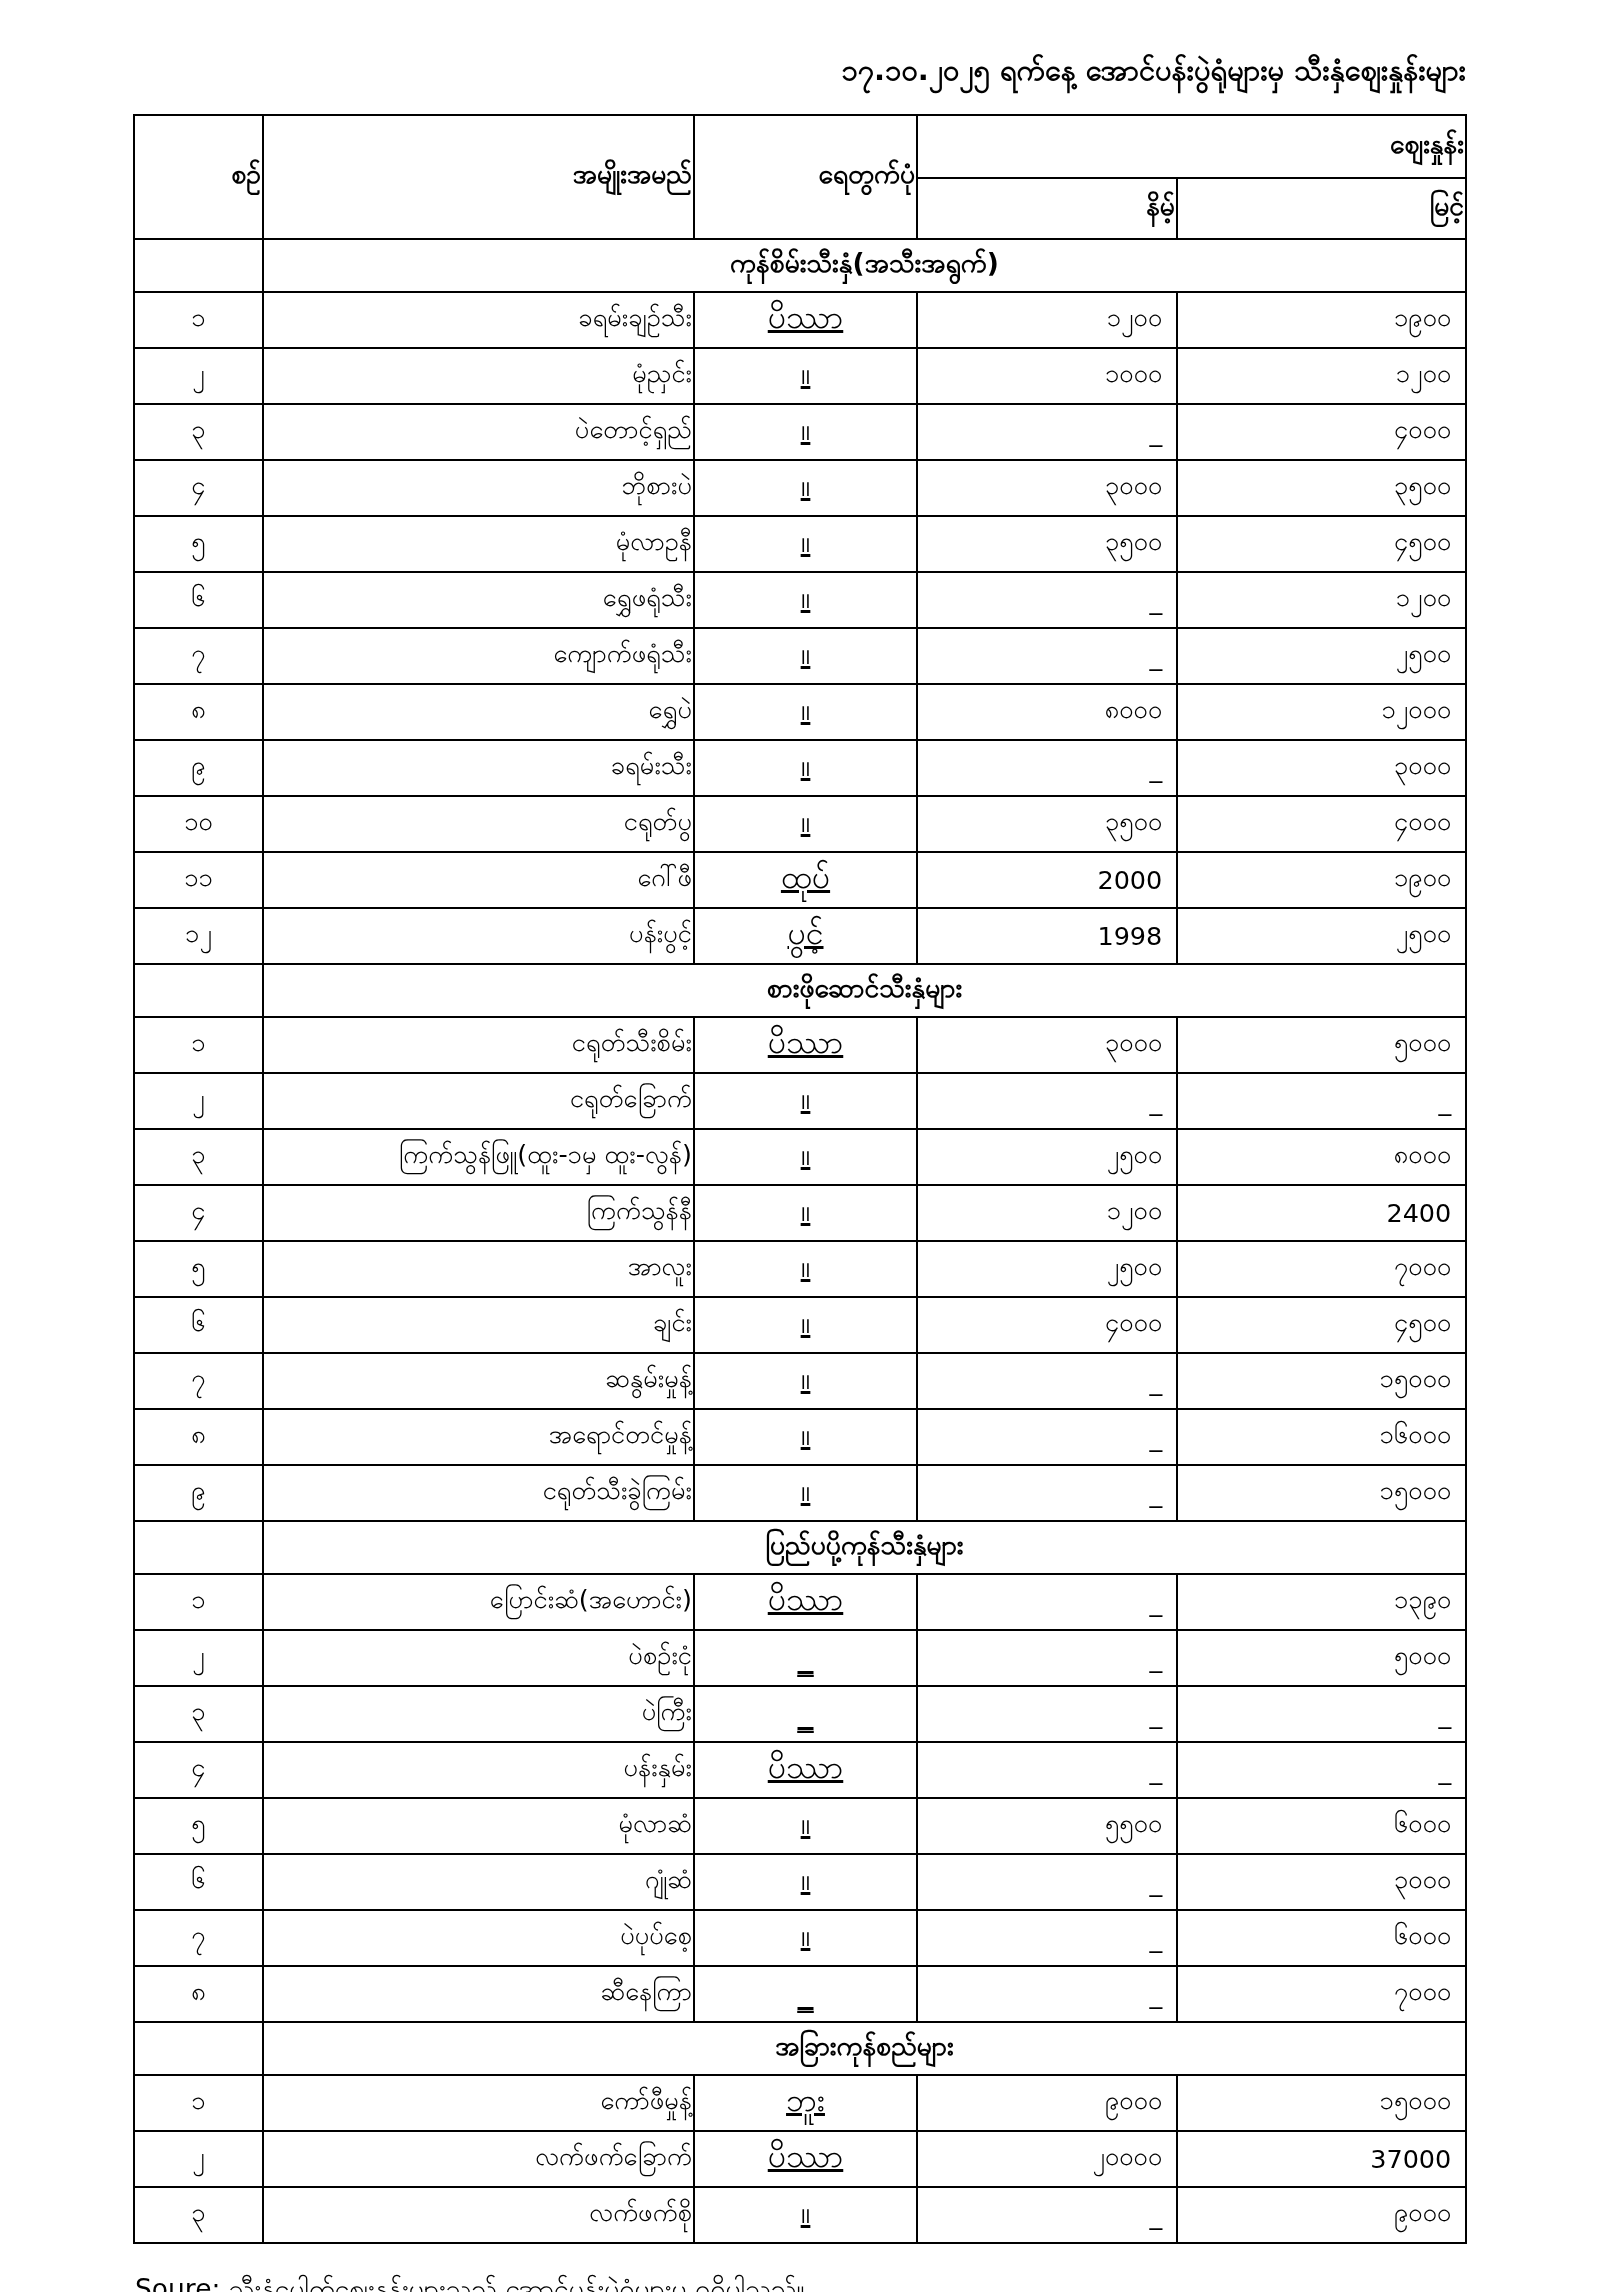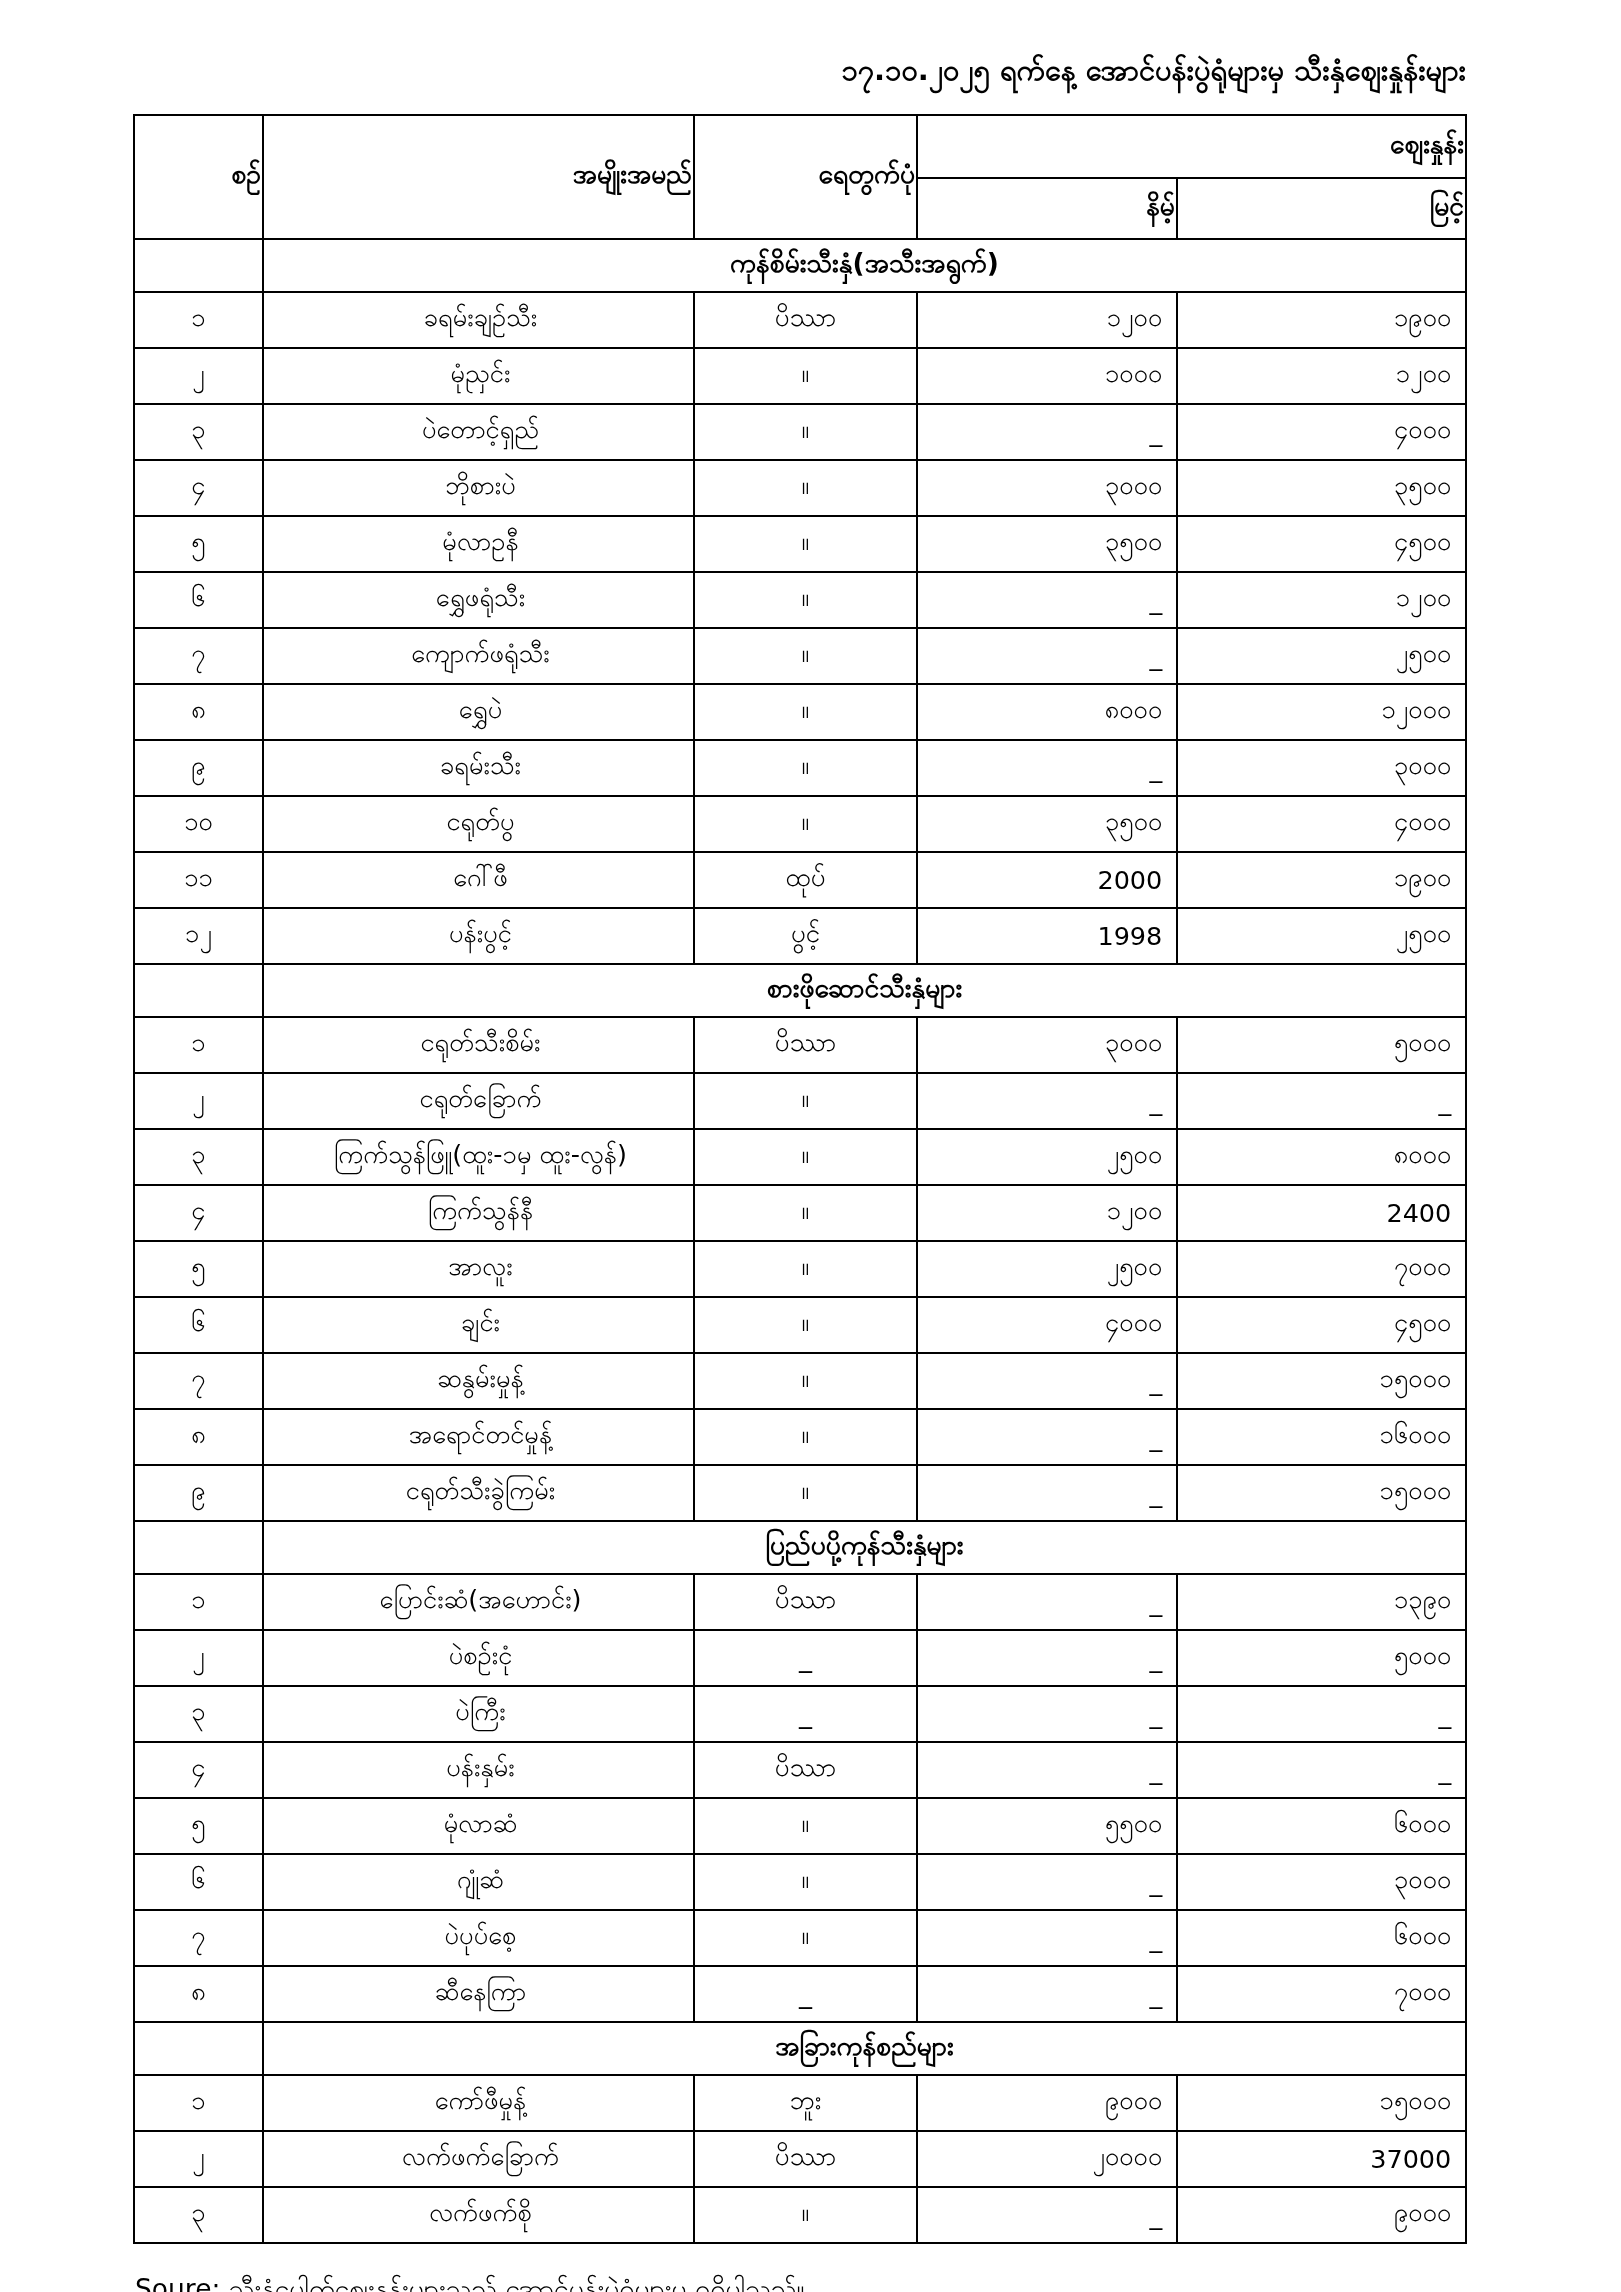--- a/index.html
+++ b/index.html
@@ -18,22 +18,22 @@
   }
   table.price th,table.price td{
     border:2.9px solid #000;overflow:hidden;white-space:nowrap;
   }
   thead th{font-weight:bold;font-size:26.5px;text-align:right;}
   thead tr.h1{height:63px;}
   thead tr.h2{height:61px;}
   tbody tr.data-row{height:56px;}
   tbody tr.section-row{height:53px;margin-left:12px;}
   td.c-no{text-align:center;font-size:25.5px;}
-  td.c-name{text-align:center;padding-left:5px;font-size:25.5px;}
-  td.c-unit{text-align:center;font-size:26px;}
+  td.c-name{text-align:right;padding-left:5px;font-size:25.5px;}
+  td.c-unit{text-align:center;font-size:32px;text-decoration:underline;}
   td.c-num{text-align:right;padding-right:13.7px;font-size:25.5px;}
   td.section-title{text-align:center;font-weight:bold;font-size:26.5px;}
   .footer{
     margin:19.6px 0 0 135px;width:1372px;
     font-size:26.5px;line-height:1.95;
   }
 </style>
 </head>
 <body>
 

